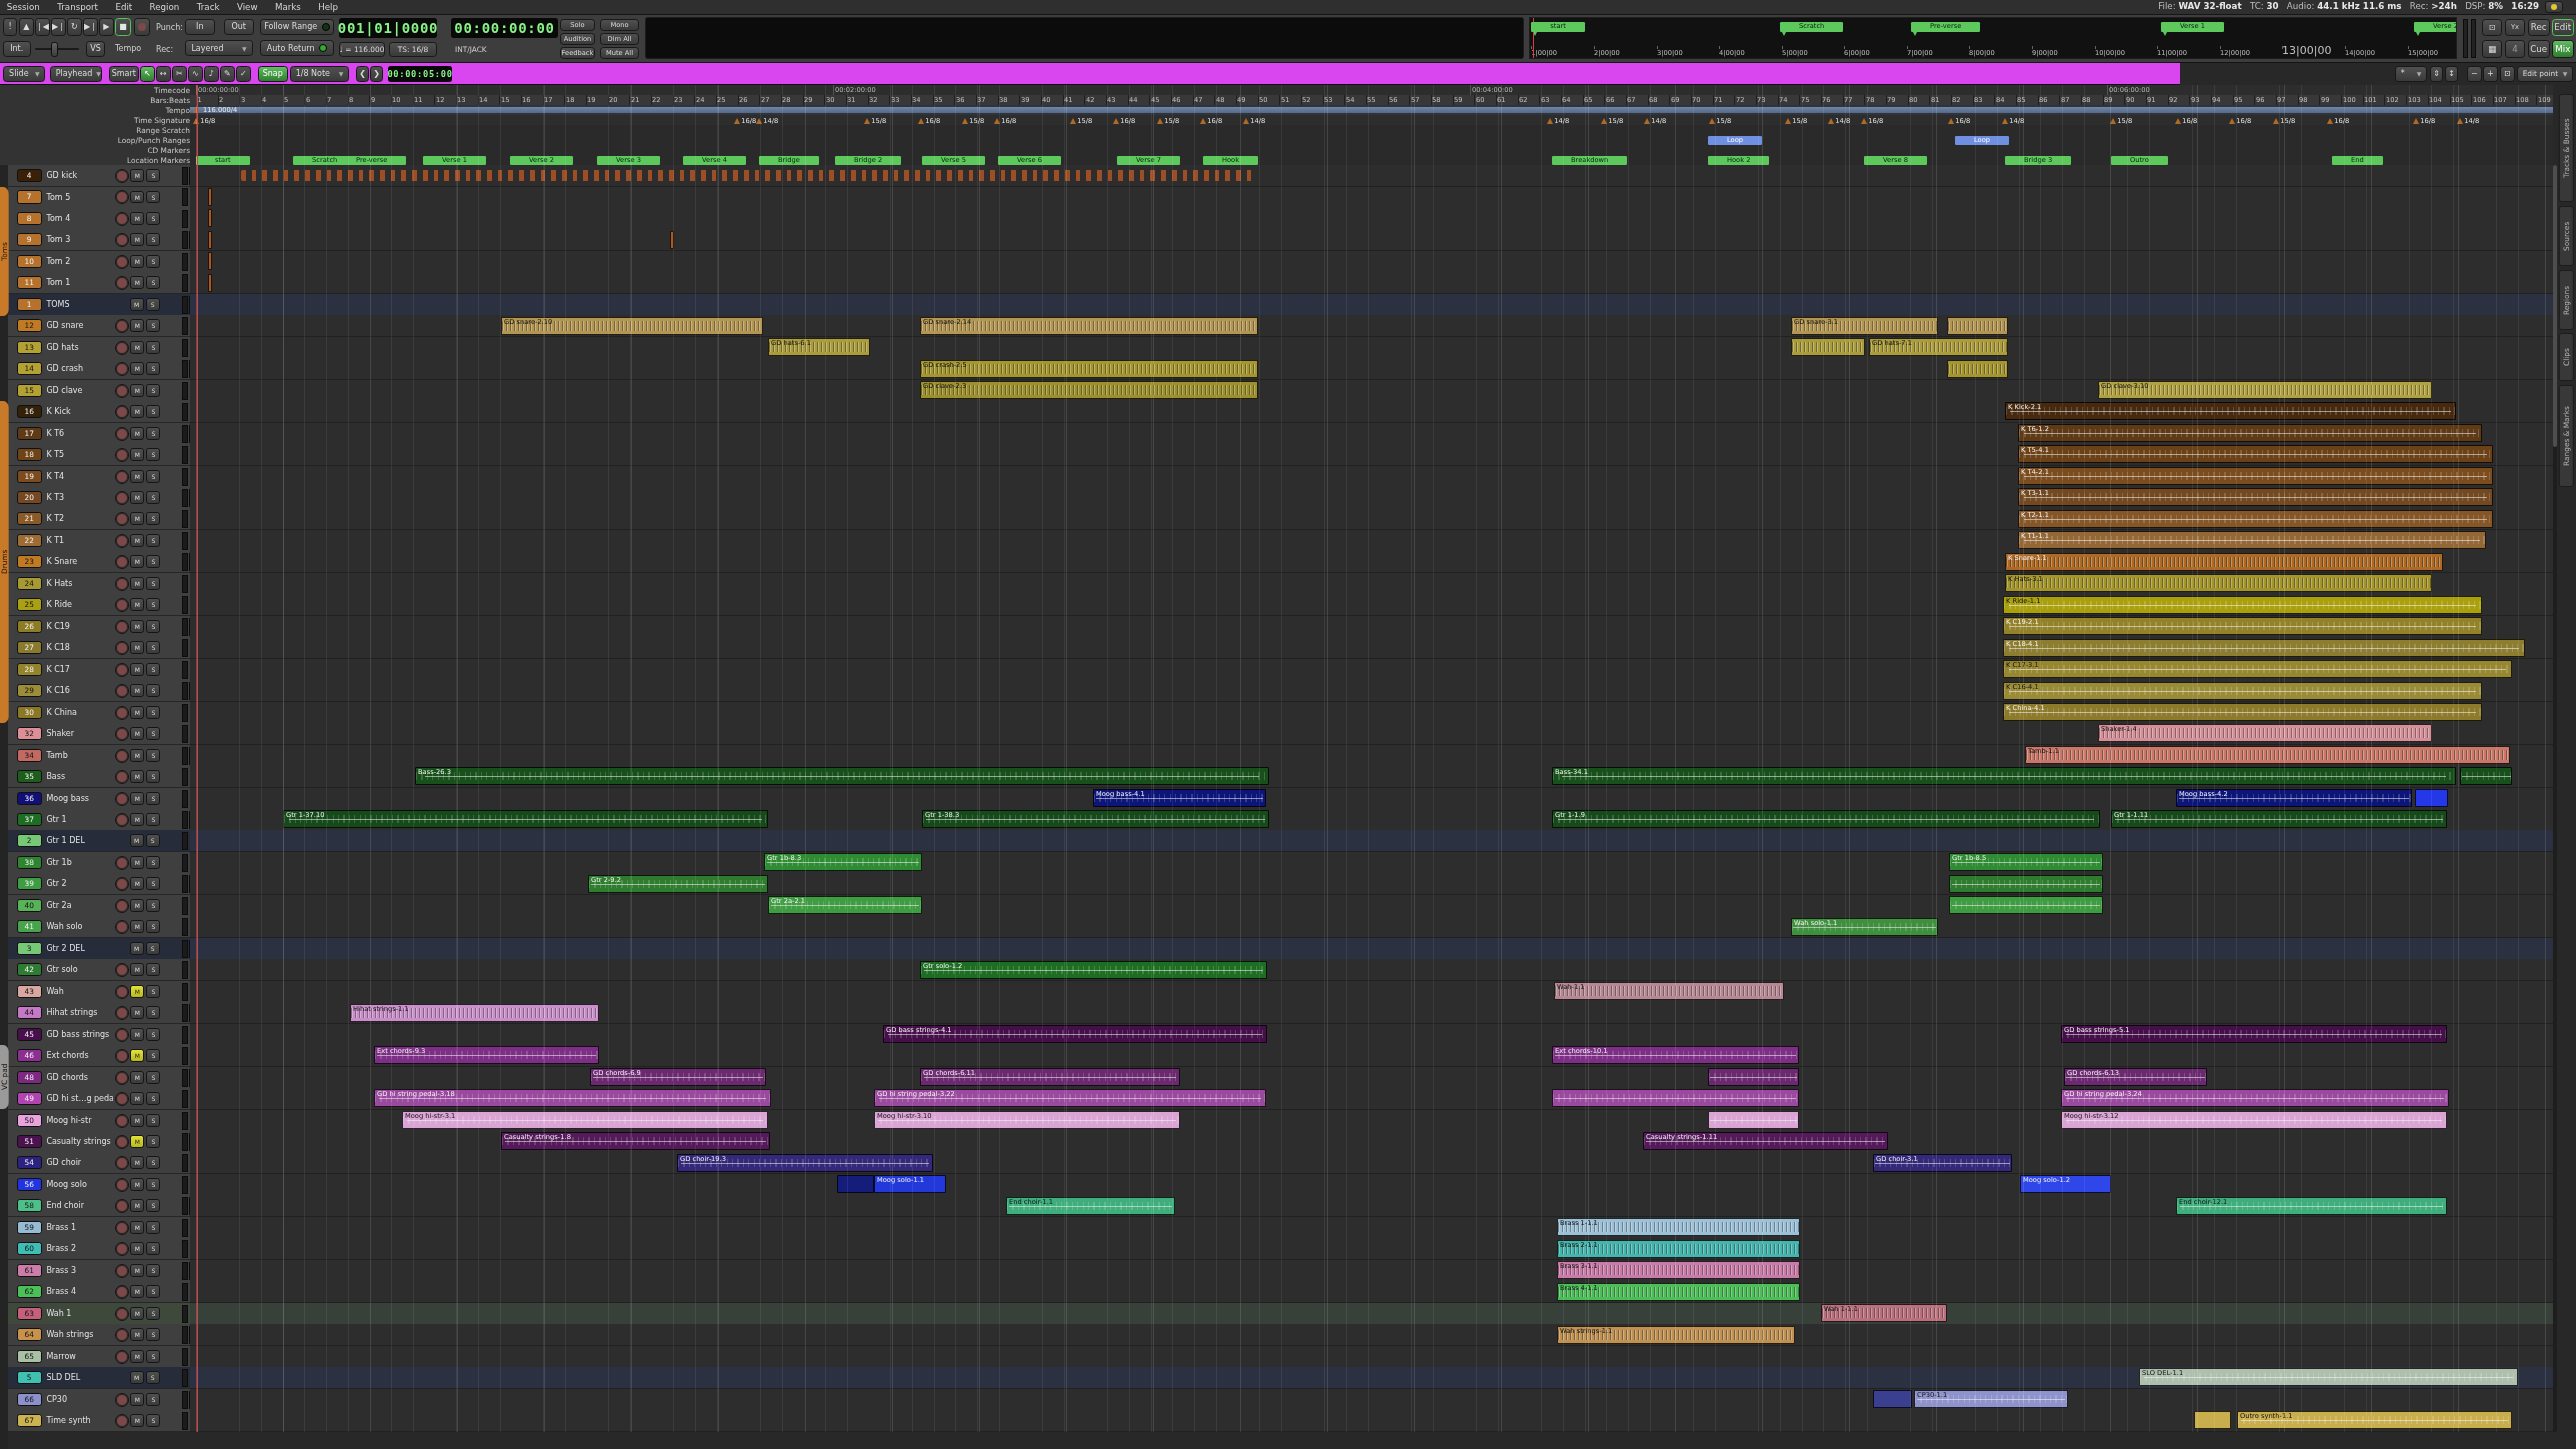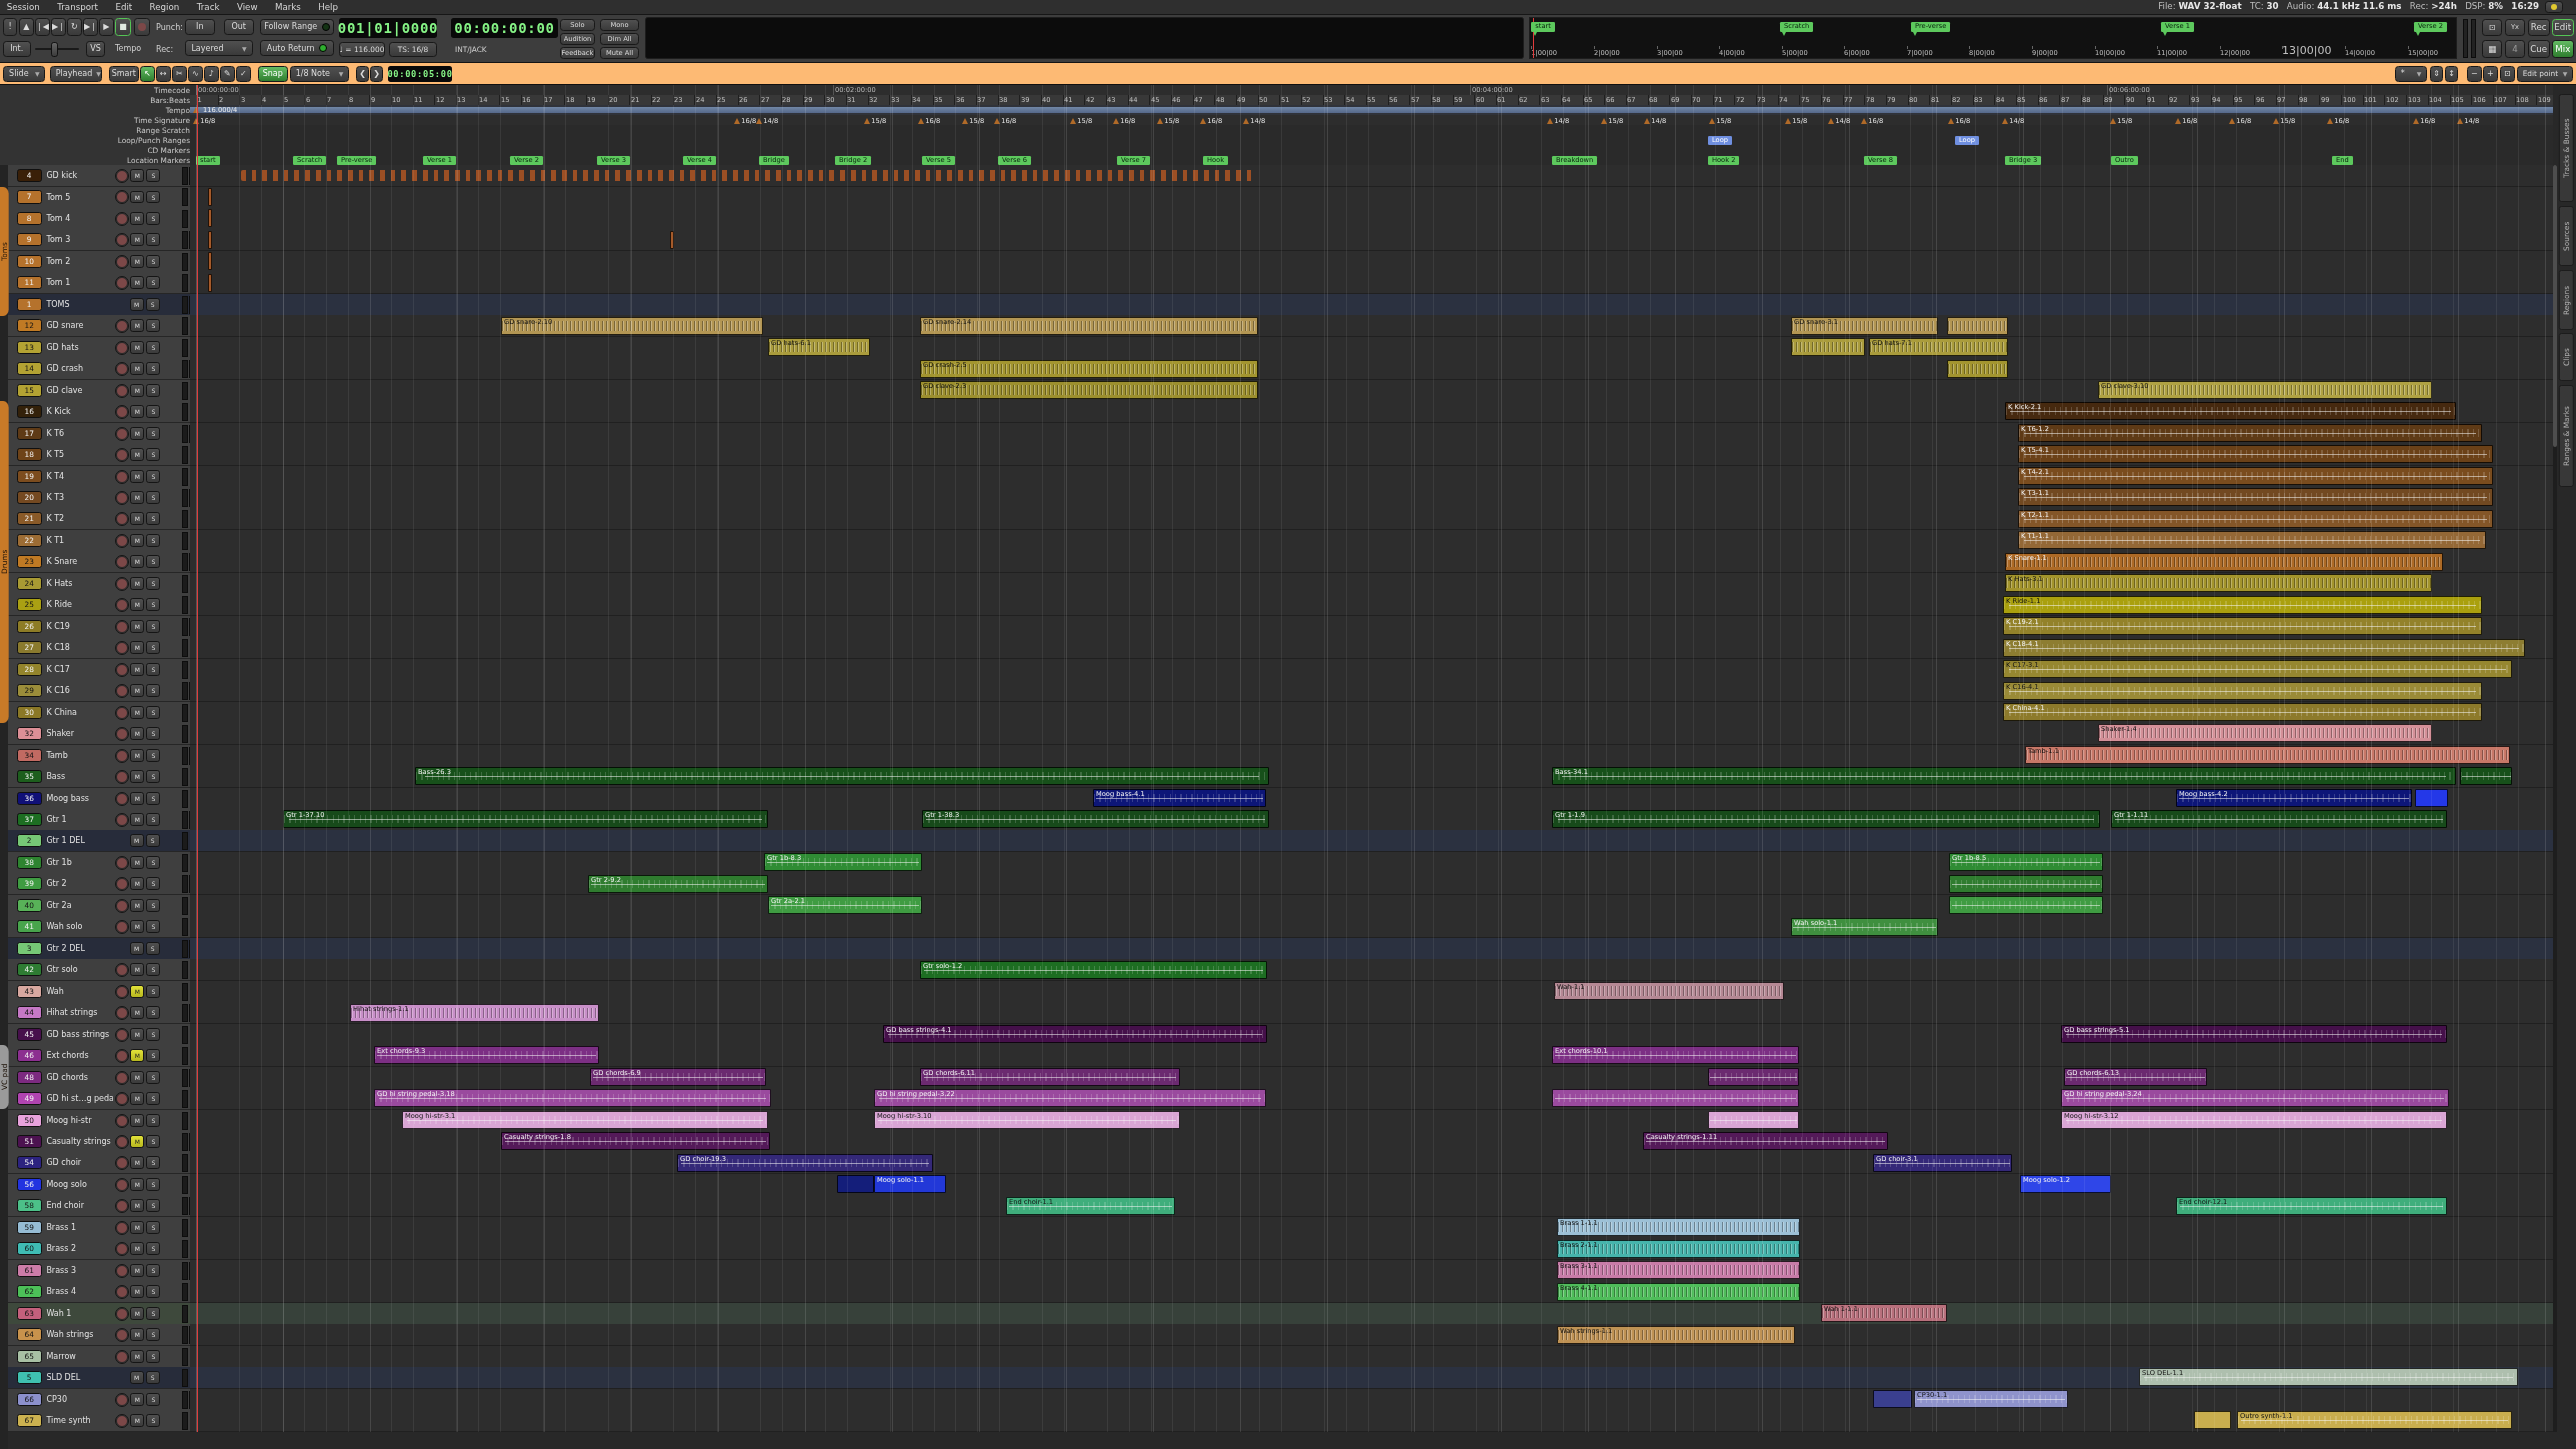--- a/index.html
+++ b/index.html
@@ -1,33 +1,33 @@
 <!DOCTYPE html>
 <html style="font-size:10.7px"><head>
 <meta charset="utf-8">
 <style>
   html,body{margin:0;padding:0}
   body{width:2576px;height:1449px;background:#282828;font-family:"DejaVu Sans",sans-serif;color:#ddd;overflow:hidden;position:relative}
   .abs{position:absolute;box-sizing:border-box}
   #menubar{left:0;top:0;width:2576px;height:14.8px;background:#2f2f2f;border-bottom:0.7px solid #161616;display:flex;align-items:center;padding-left:6.7px;gap:17.4px;font-size:8.7px;color:#d6d6d6}
   #transport{left:0;top:14.8px;width:2576px;height:48px;background:#3d3d3d;border-bottom:0.7px solid #141414}
-  #edittoolbar{left:0;top:63px;width:2576px;height:21.5px;background:#fdba74;border-bottom:0.7px solid #101010}
+  #edittoolbar{left:0;top:63px;width:2180px;height:21.5px;background:#d946ef;border-bottom:0.7px solid #101010}
   .btn{background:linear-gradient(#505050,#3a3a3a);border:0.7px solid #181818;border-radius:3.4px;color:#dcdcdc;display:flex;align-items:center;justify-content:center;font-size:8px;box-sizing:border-box;white-space:nowrap}
   .btn.green{background:linear-gradient(#63bb63,#2e7d2e);color:#fff}
   .btn.outline{border:1.3px solid #55c555}
   .combo .arr{margin-left:4px;font-size:6px;color:#aaa}
   .clock{background:#090909;color:#86f386;font-family:"DejaVu Sans Mono",monospace;font-weight:bold;border-radius:2.7px;display:flex;align-items:center;justify-content:center;letter-spacing:0.7px}
   .led{width:6px;height:6px;border-radius:50%;background:#143314;border:0.7px solid #000;margin-left:4.7px}
   .lbl{display:flex;align-items:center;font-size:8px;color:#cfcfcf;white-space:nowrap}
   .vtab{writing-mode:vertical-rl;transform:rotate(180deg);font-size:7.4px;color:#b5b5b5;background:#383838;border:0.7px solid #1c1c1c;border-radius:2.7px;display:flex;align-items:center;justify-content:center;padding:5.4px 1.3px}
   .grouptab{writing-mode:vertical-rl;transform:rotate(180deg);font-size:7.4px;color:#1d1208;border-radius:5.4px 0 0 5.4px / 6.7px 0 0 6.7px;display:flex;align-items:center;justify-content:center}
   .ruler-label{font-size:7.4px;color:#c9c9c9;display:flex;align-items:center;justify-content:flex-end;padding-right:4px}
   .barnum{position:absolute;top:0.7px;font-size:6.7px;color:#c4c4c4;white-space:nowrap}
   .bartick{position:absolute;top:0;bottom:0;border-left:0.7px solid #1f1f1f}
-  .tag{position:absolute;font-size:6.7px;padding:0 4px;border-radius:1.3px;height:9.4px;line-height:9.4px;white-space:nowrap;z-index:3}
+  .tag{position:absolute;font-size:6.7px;padding:0 19px;border-radius:1.3px;height:9.4px;line-height:9.4px;white-space:nowrap;z-index:3}
   .tag.loc{background:#5dc95d;color:#08220d}
   .tag.loop{background:#6f8fe0;color:#fff}
   .tsmark{position:absolute;font-size:6.7px;color:#e6e6e6;white-space:nowrap;display:flex;align-items:center;gap:1.3px}
   .tri{width:0;height:0;border-left:3.4px solid transparent;border-right:3.4px solid transparent;border-bottom:6px solid #b06a28}
   .hrow{position:absolute;left:8px;width:182px;background:#3f3f3f;border-bottom:0.7px solid #262626;display:flex;align-items:center}
   .hrow.sel{background:#272c3a}
   .hrow.hl{background:#3e493c}
   .badge{width:23px;height:11.4px;border-radius:2.7px;border:0.7px solid #101010;font-size:7.4px;display:flex;align-items:center;justify-content:center;margin-left:8.7px;flex:none}
   .tname{font-size:8px;color:#e2e2e2;margin-left:4.7px;white-space:nowrap;overflow:hidden;max-width:67px;flex:1}
   .mini{width:12px;height:10.7px;border-radius:2.7px;border:0.7px solid #151515;background:linear-gradient(#4f4f4f,#3b3b3b);font-size:6px;color:#ddd;display:flex;align-items:center;justify-content:center;margin-left:2px;flex:none}

